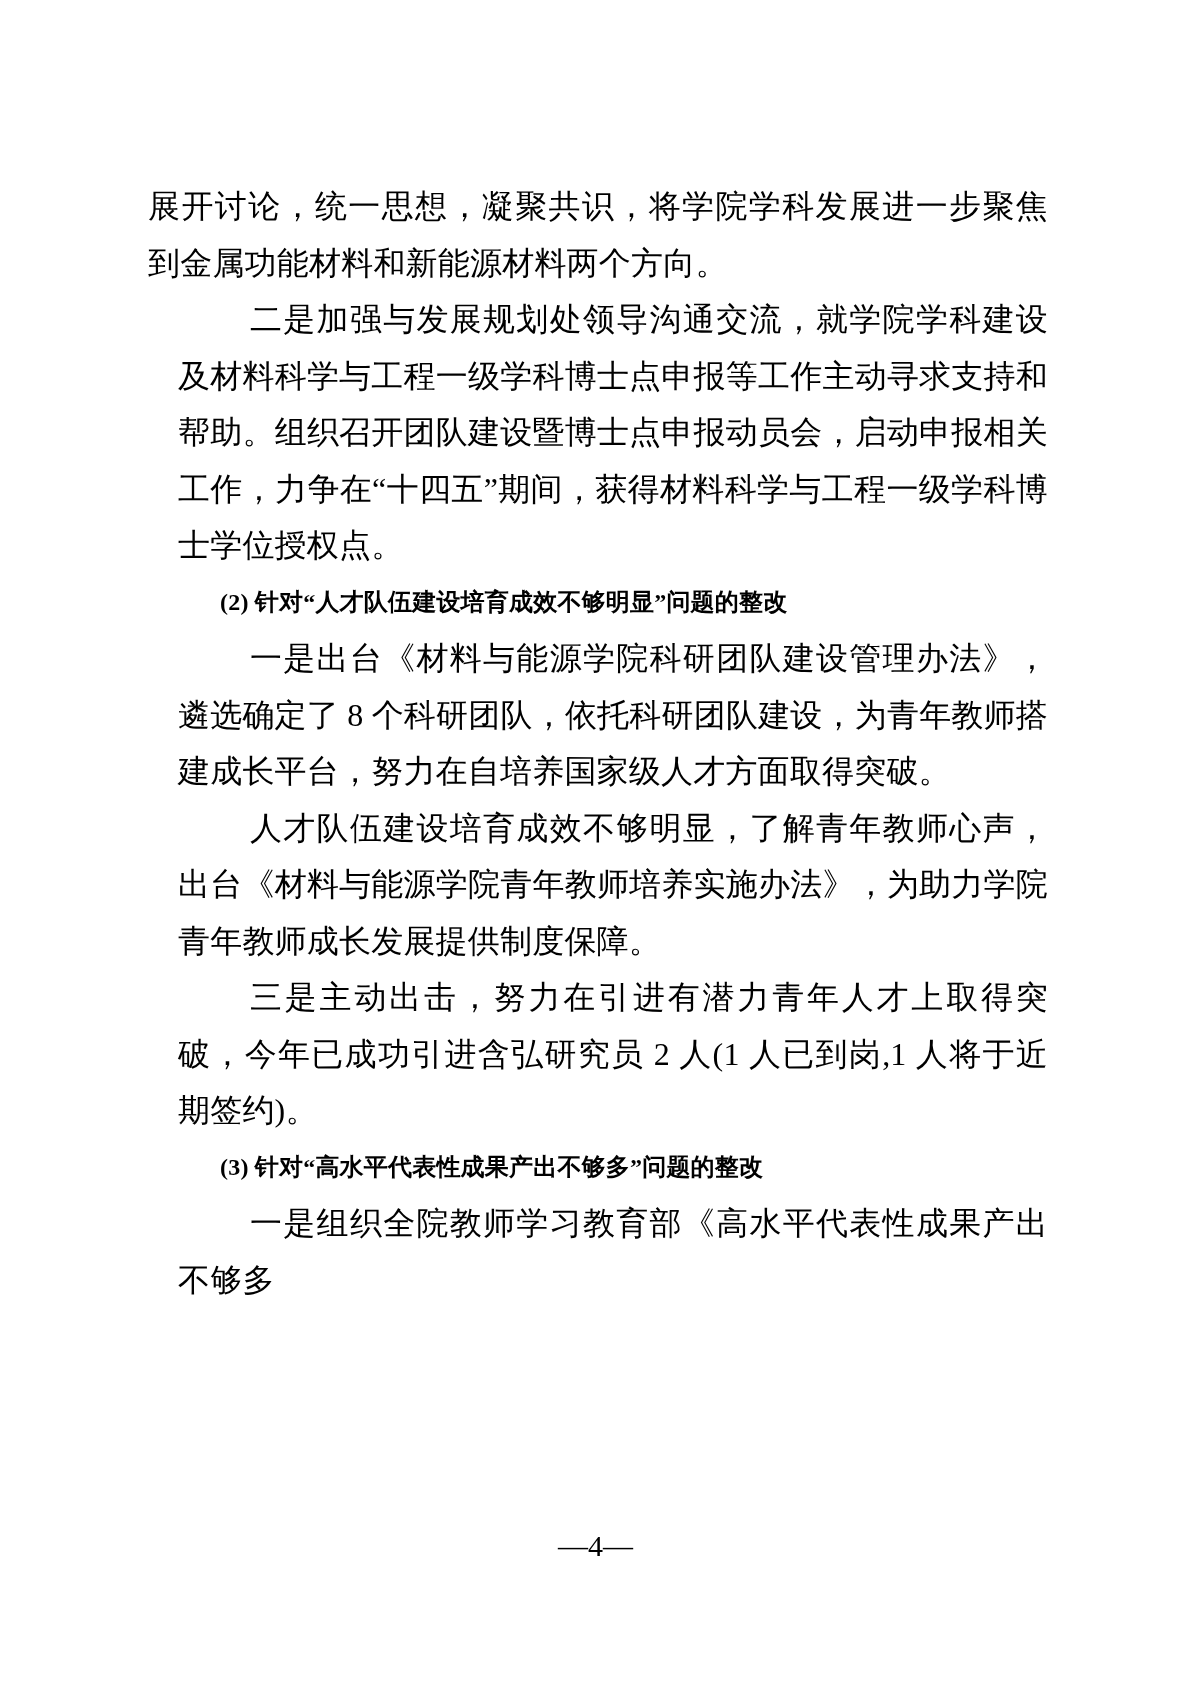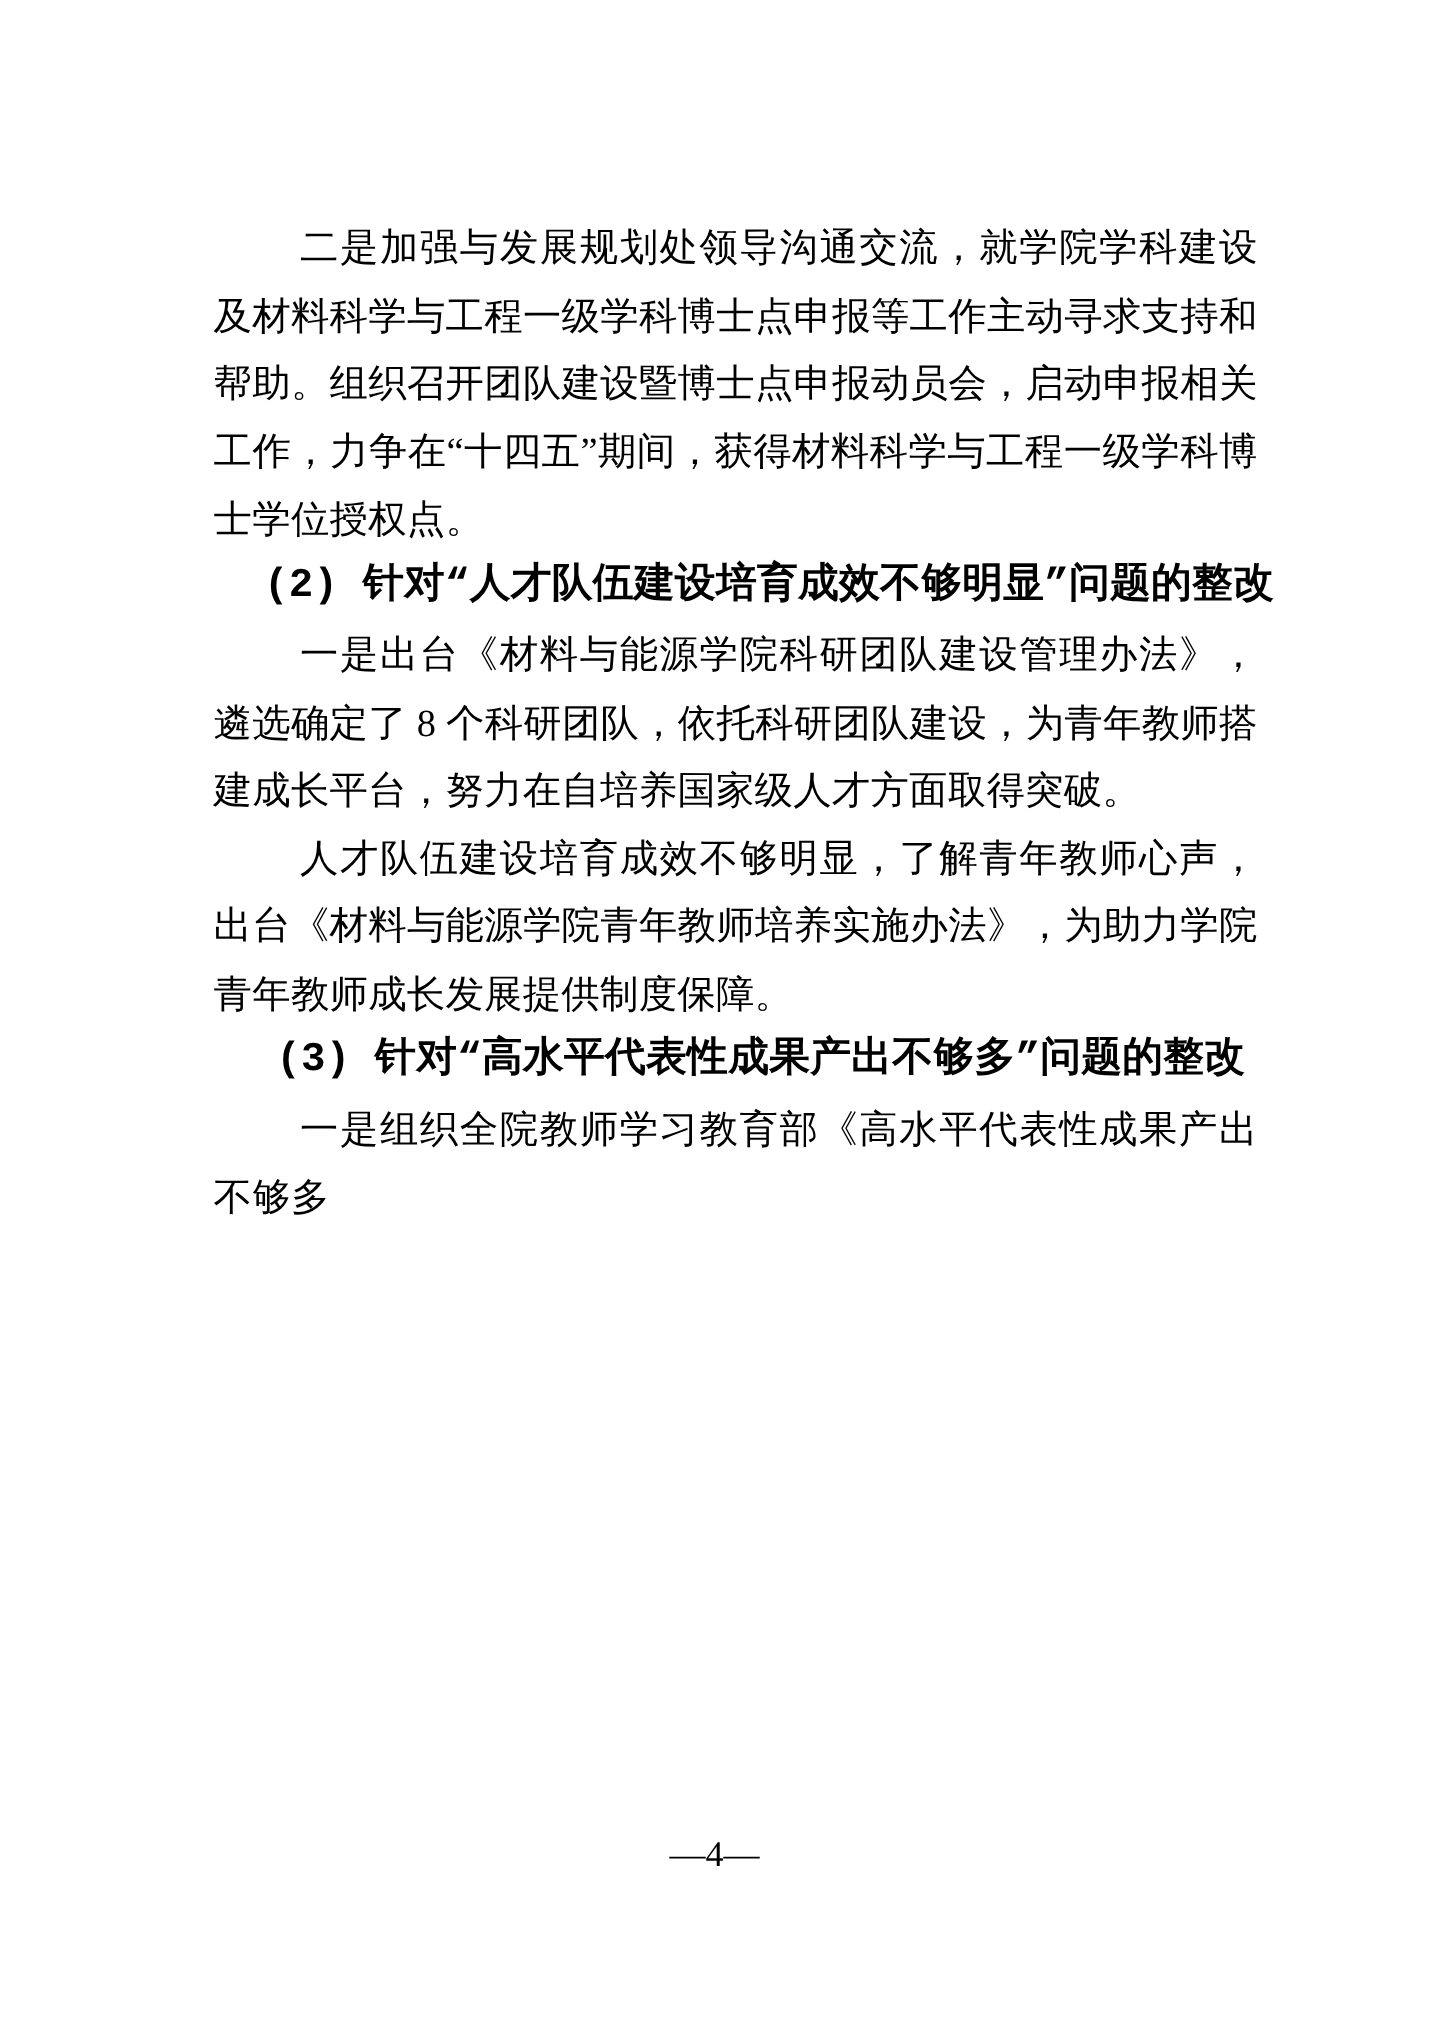--- a/index.html
+++ b/index.html
@@ -30,48 +30,50 @@
     text-align: justify;
     text-justify: inter-ideograph;
     letter-spacing: 0.2px;
   }
   .indent {
     text-indent: 72px;
     margin-left: 30px;
   }
   .heading {
     margin: 0;
-    font-family: Liberation Mono, monospace;
+    font-family: Liberation Serif, serif;
     font-weight: bold;
-    font-size: 34px;
+    font-size: 24px;
     line-height: 56.5px;
     text-indent: 72px;
-    text-align: center;
+    text-align: left;
     letter-spacing: 0.2px;
     white-space: nowrap;
   }
   .footer {
     position: absolute;
     left: 0;
     right: 0;
     top: 1526px;
     text-align: center;
     font-family: "Liberation Serif", serif;
     font-size: 30px;
     line-height: 40px;
     color: #000000;
   }
 </style>
 </head>
 <body>
 
 <div class="page">
   <div class="content">
+    <p class="para">展开讨论，统一思想，凝聚共识，将学院学科发展进一步聚焦到金属功能材料和新能源材料两个方向。</p>
     <p class="para indent">二是加强与发展规划处领导沟通交流，就学院学科建设及材料科学与工程一级学科博士点申报等工作主动寻求支持和帮助。组织召开团队建设暨博士点申报动员会，启动申报相关工作，力争在“十四五”期间，获得材料科学与工程一级学科博士学位授权点。</p>
     <h3 class="heading">(2) 针对“人才队伍建设培育成效不够明显”问题的整改</h3>
     <p class="para indent">一是出台《材料与能源学院科研团队建设管理办法》，遴选确定了 8 个科研团队，依托科研团队建设，为青年教师搭建成长平台，努力在自培养国家级人才方面取得突破。</p>
     <p class="para indent">人才队伍建设培育成效不够明显，了解青年教师心声，出台《材料与能源学院青年教师培养实施办法》，为助力学院青年教师成长发展提供制度保障。</p>
+    <p class="para indent">三是主动出击，努力在引进有潜力青年人才上取得突破，今年已成功引进含弘研究员 2 人(1 人已到岗,1 人将于近期签约)。</p>
     <h3 class="heading">(3) 针对“高水平代表性成果产出不够多”问题的整改</h3>
     <p class="para indent">一是组织全院教师学习教育部《高水平代表性成果产出不够多</p>
   </div>
 
   <div class="footer">—4—</div>
 </div>
 
 </body></html>

